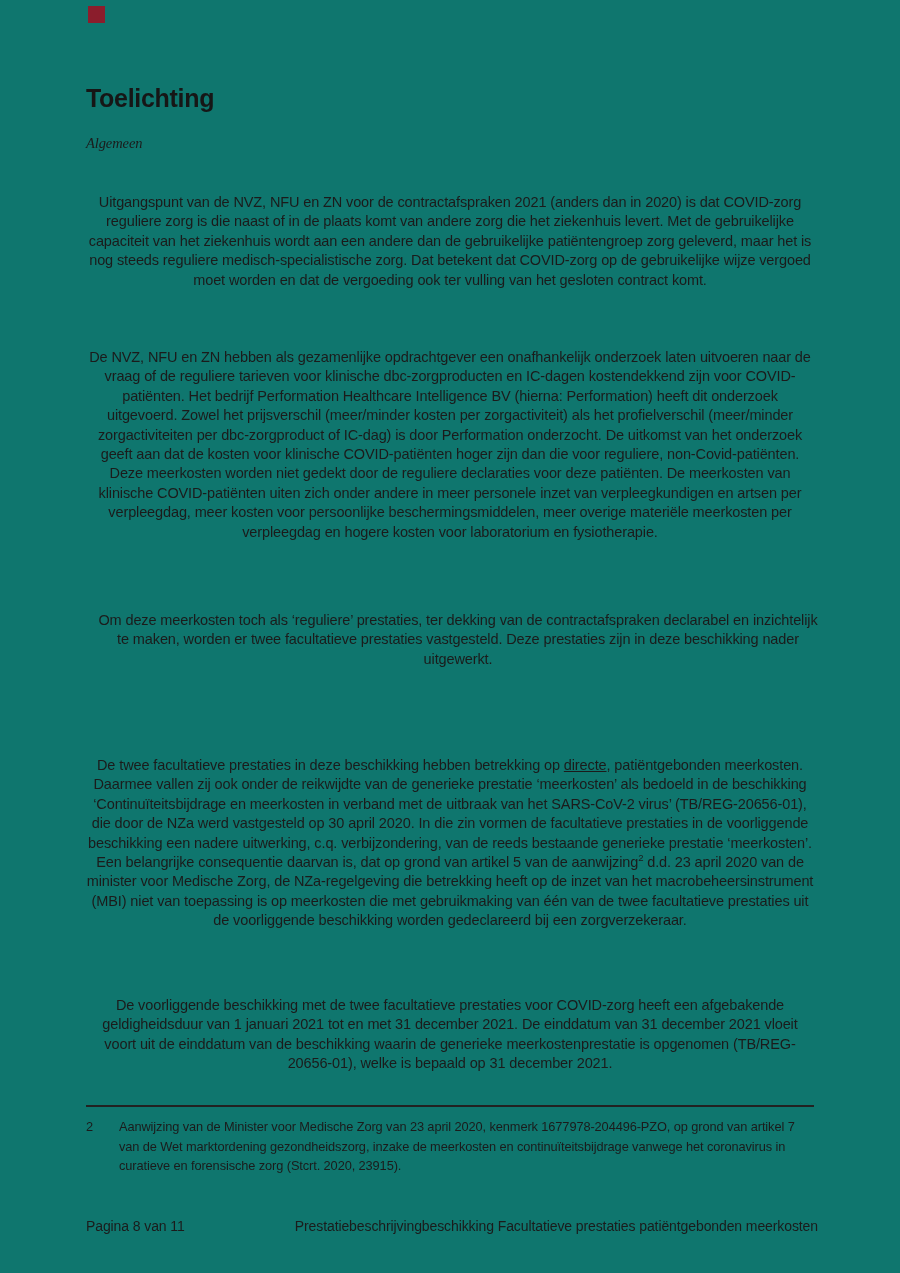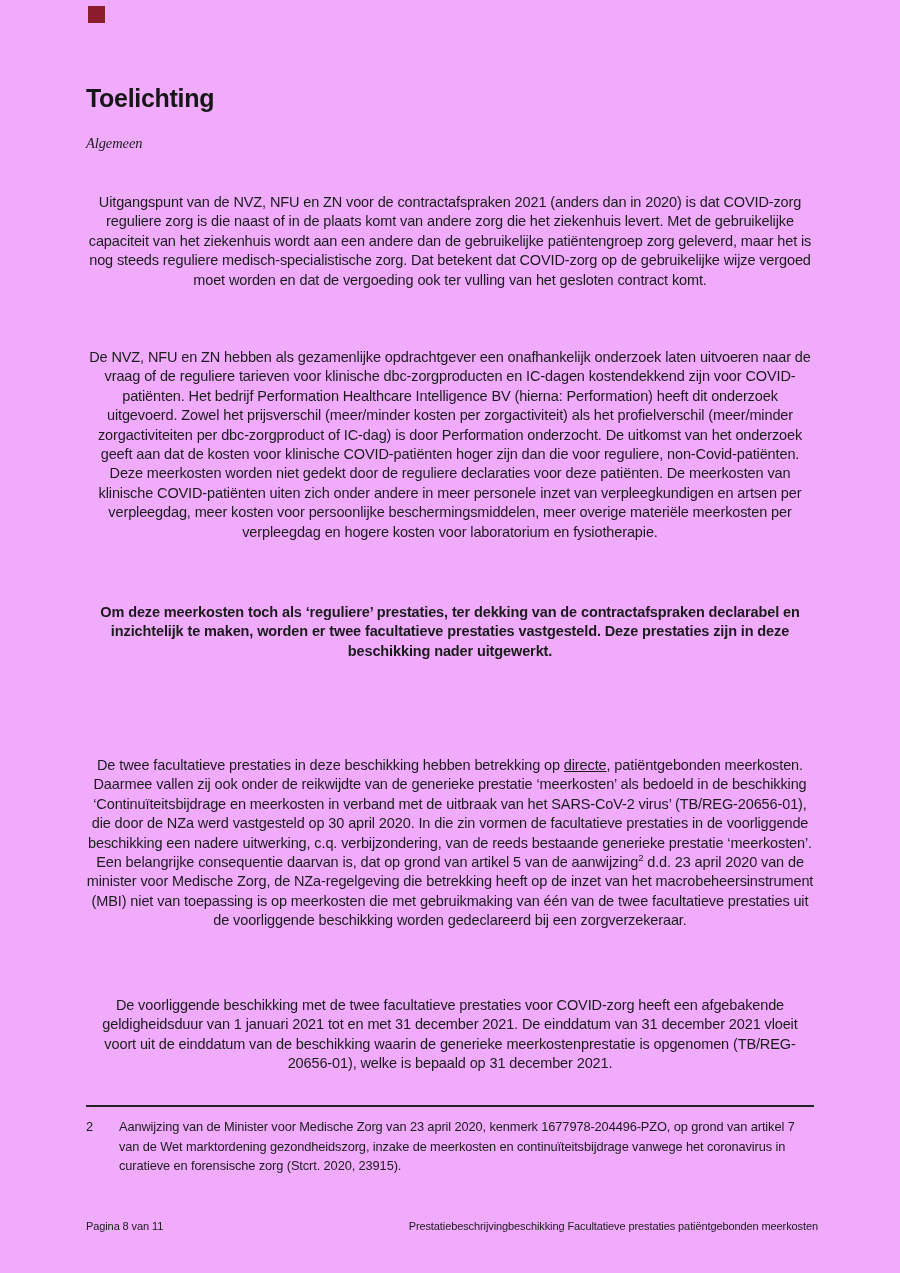--- a/index.html
+++ b/index.html
@@ -4,21 +4,21 @@
 <style>
   html, body {
     margin: 0;
     padding: 0;
     background: #ffffff;
   }
   .page {
     position: relative;
     width: 900px;
     height: 1273px;
-    background: #f0abfc;
+    background: #0f766e;
     overflow: hidden;
     font-family: "Liberation Sans", "DejaVu Sans", sans-serif;
     color: #1b1b1b;
   }
   .logo-mark {
     position: absolute;
     left: 88px;
     top: 6px;
     width: 17px;
     height: 17px;
@@ -78,21 +78,21 @@
     flex: 1 1 auto;
   }
   .footer {
     top: 1216px;
     left: 86px;
     right: 82px;
     width: auto;
     display: flex;
     justify-content: space-between;
     align-items: flex-start;
-    font-size: 11px;
+    font-size: 14px;
     line-height: 20px;
     letter-spacing: -0.1px;
   }
   .footer-left { white-space: nowrap; }
   .footer-right {
     text-align: right;
     margin-left: 24px;
   }
   .footer-right div { white-space: nowrap; }
 </style>
@@ -104,21 +104,21 @@
   <div class="logo-mark" style="background: rgb(139, 29, 44);"></div>
 
   <h1 class="abs doc-title" style="margin:0;">Toelichting</h1>
 
   <div class="abs sub-heading sub-general">Algemeen</div>
 
   <p class="abs body-par p1" style="margin:0;">Uitgangspunt van de NVZ, NFU en ZN voor de contractafspraken 2021 (anders dan in 2020) is dat COVID-zorg reguliere zorg is die naast of in de plaats komt van andere zorg die het ziekenhuis levert. Met de gebruikelijke capaciteit van het ziekenhuis wordt aan een andere dan de gebruikelijke patiëntengroep zorg geleverd, maar het is nog steeds reguliere medisch-specialistische zorg. Dat betekent dat COVID-zorg op de gebruikelijke wijze vergoed moet worden en dat de vergoeding ook ter vulling van het gesloten contract komt.</p>
 
   <p class="abs body-par p2" style="margin:0;">De NVZ, NFU en ZN hebben als gezamenlijke opdrachtgever een onafhankelijk onderzoek laten uitvoeren naar de vraag of de reguliere tarieven voor klinische dbc-zorgproducten en IC-dagen kostendekkend zijn voor COVID-patiënten. Het bedrijf Performation Healthcare Intelligence BV (hierna: Performation) heeft dit onderzoek uitgevoerd. Zowel het prijsverschil (meer/minder kosten per zorgactiviteit) als het profielverschil (meer/minder zorgactiviteiten per dbc-zorgproduct of IC-dag) is door Performation onderzocht. De uitkomst van het onderzoek geeft aan dat de kosten voor klinische COVID-patiënten hoger zijn dan die voor reguliere, non-Covid-patiënten. Deze meerkosten worden niet gedekt door de reguliere declaraties voor deze patiënten. De meerkosten van klinische COVID-patiënten uiten zich onder andere in meer personele inzet van verpleegkundigen en artsen per verpleegdag, meer kosten voor persoonlijke beschermingsmiddelen, meer overige materiële meerkosten per verpleegdag en hogere kosten voor laboratorium en fysiotherapie.</p>
 
-  <p class="abs body-par p3" style="margin:0;font-weight:bold;">Om deze meerkosten toch als ‘reguliere’ prestaties, ter dekking van de contractafspraken declarabel en inzichtelijk te maken, worden er twee facultatieve prestaties vastgesteld. Deze prestaties zijn in deze beschikking nader uitgewerkt.</p>
+  <p class="abs body-par p3" style="margin:8px;">Om deze meerkosten toch als ‘reguliere’ prestaties, ter dekking van de contractafspraken declarabel en inzichtelijk te maken, worden er twee facultatieve prestaties vastgesteld. Deze prestaties zijn in deze beschikking nader uitgewerkt.</p>
 
 
   <p class="abs body-par p4" style="margin:0;"><span>De twee facultatieve prestaties in deze beschikking hebben betrekking op </span><span class="underlined">directe</span><span>, patiëntgebonden meerkosten. Daarmee vallen zij ook onder de reikwijdte van de generieke prestatie ‘meerkosten’ als bedoeld in de beschikking ‘Continuïteitsbijdrage en meerkosten in verband met de uitbraak van het SARS-CoV-2 virus’ (TB/REG-20656-01), die door de NZa werd vastgesteld op 30 april 2020. In die zin vormen de facultatieve prestaties in de voorliggende beschikking een nadere uitwerking, c.q. verbijzondering, van de reeds bestaande generieke prestatie ‘meerkosten’. Een belangrijke consequentie daarvan is, dat op grond van artikel 5 van de aanwijzing</span><span class="fn-ref">2</span><span> d.d. 23 april 2020 van de minister voor Medische Zorg, de NZa-regelgeving die betrekking heeft op de inzet van het macrobeheersinstrument (MBI) niet van toepassing is op meerkosten die met gebruikmaking van één van de twee facultatieve prestaties uit de voorliggende beschikking worden gedeclareerd bij een zorgverzekeraar.</span></p>
 
   <p class="abs body-par p5" style="margin:0;">De voorliggende beschikking met de twee facultatieve prestaties voor COVID-zorg heeft een afgebakende geldigheidsduur van 1 januari 2021 tot en met 31 december 2021. De einddatum van 31 december 2021 vloeit voort uit de einddatum van de beschikking waarin de generieke meerkostenprestatie is opgenomen (TB/REG-20656-01), welke is bepaald op 31 december 2021.</p>
 
   <div class="abs footnote-rule"></div>
 
   <div class="abs footnote">
     <div class="footnote-number">2</div>

